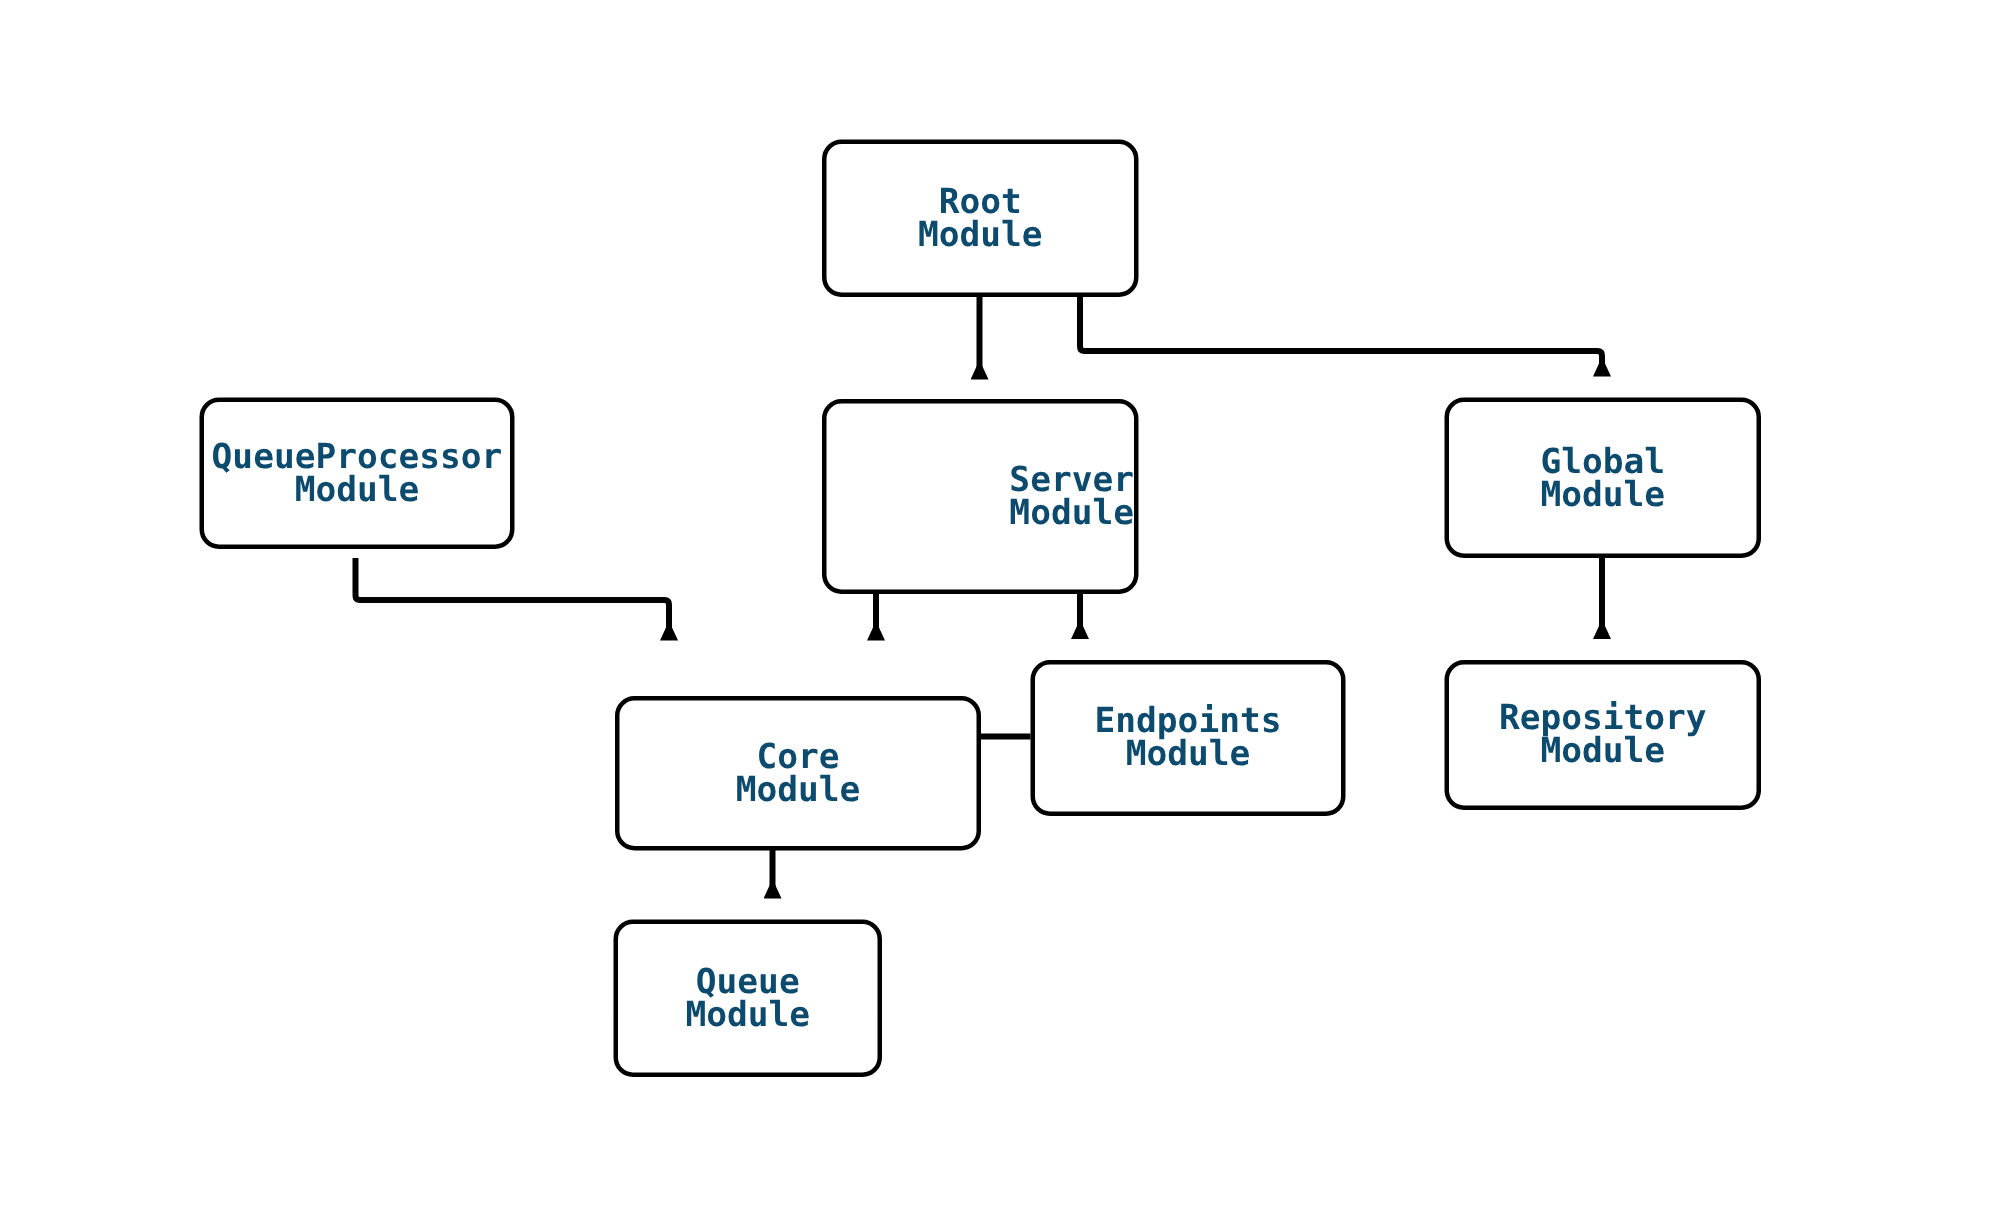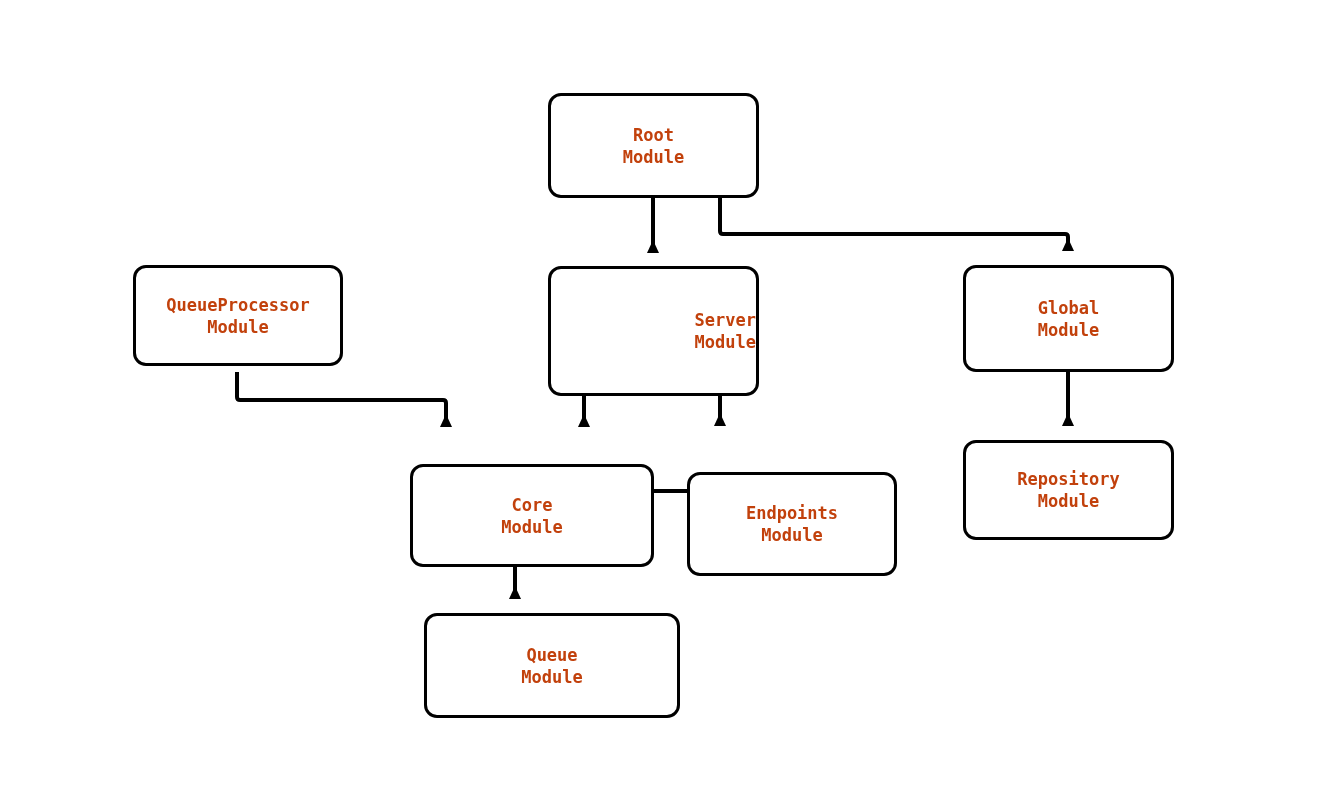--- a/index.html
+++ b/index.html
@@ -31,24 +31,24 @@
     border: 3px solid #000000;
     border-radius: 13px;
     display: flex;
     align-items: center;
     justify-content: center;
     text-align: center;
     z-index: 2;
   }
   .node-label {
     font-family: "DejaVu Sans Mono", "Liberation Mono", monospace;
-    font-size: 17px;
+    font-size: 23px;
     line-height: 22px;
     font-weight: 700;
-    color: #c2410c;
+    color: #0c4a6e;
     white-space: pre-line;
     letter-spacing: 0px;
   }
 </style>
 </head>
 <body>
 
 <div id="canvas">
 
   <svg id="edges" viewBox="0 0 1337 809" width="1337" height="809" xmlns="http://www.w3.org/2000/svg">
@@ -99,28 +99,28 @@
   <div class="node" style="left:963px; top:265px; width:211px; height:107px;">
     <span class="node-label">Global
 Module</span>
   </div>
 
   <div class="node" style="left:410px; top:464px; width:244px; height:103px;">
     <span class="node-label">Core
 Module</span>
   </div>
 
-  <div class="node" style="left:687px; top:440px; width:210px; height:104px;margin-top:32px;">
+  <div class="node" style="left:687px; top:440px; width:210px; height:104px;">
     <span class="node-label">Endpoints
 Module</span>
   </div>
 
   <div class="node" style="left:963px; top:440px; width:211px; height:100px;">
     <span class="node-label">Repository
 Module</span>
   </div>
 
-  <div class="node" style="left:409px; top:613px; width:256px; height:105px;margin-left:15px;">
+  <div class="node" style="left:409px; top:613px; width:179px; height:105px;">
     <span class="node-label">Queue
 Module</span>
   </div>
 
 </div>
 
 </body></html>

